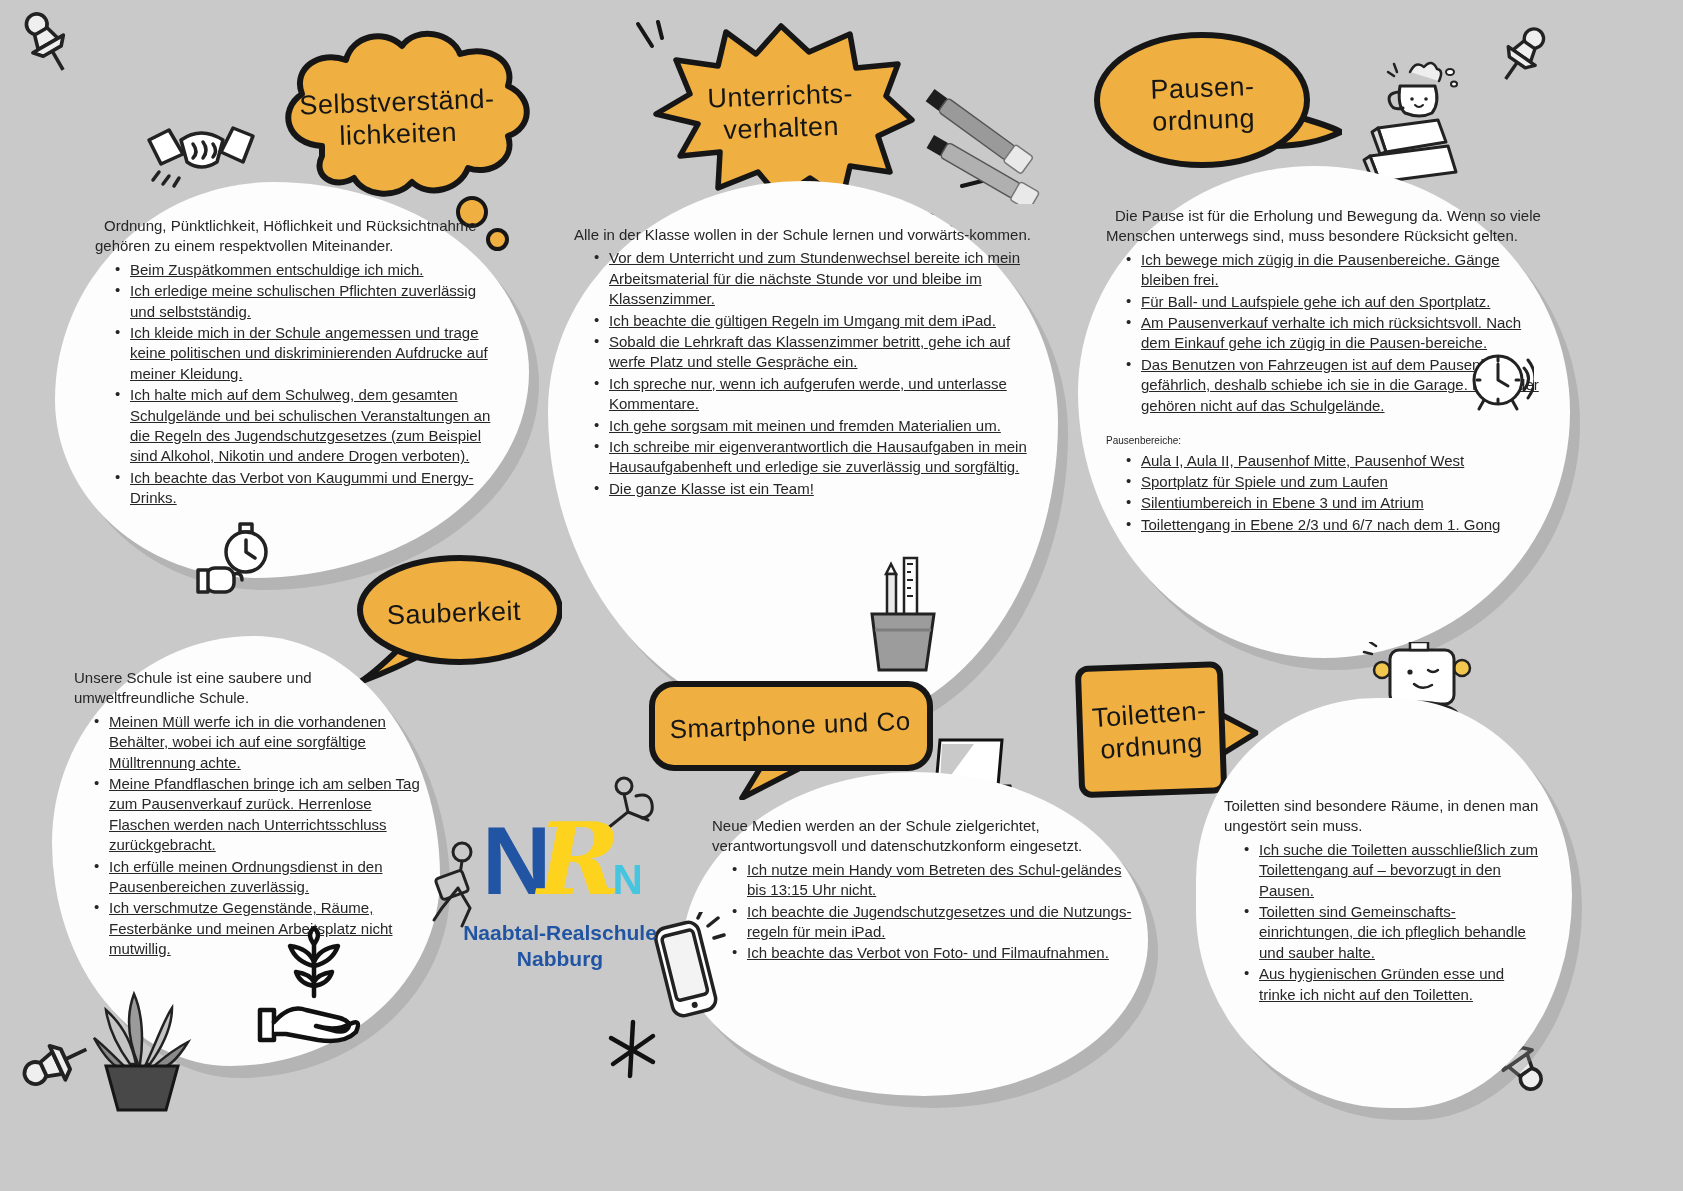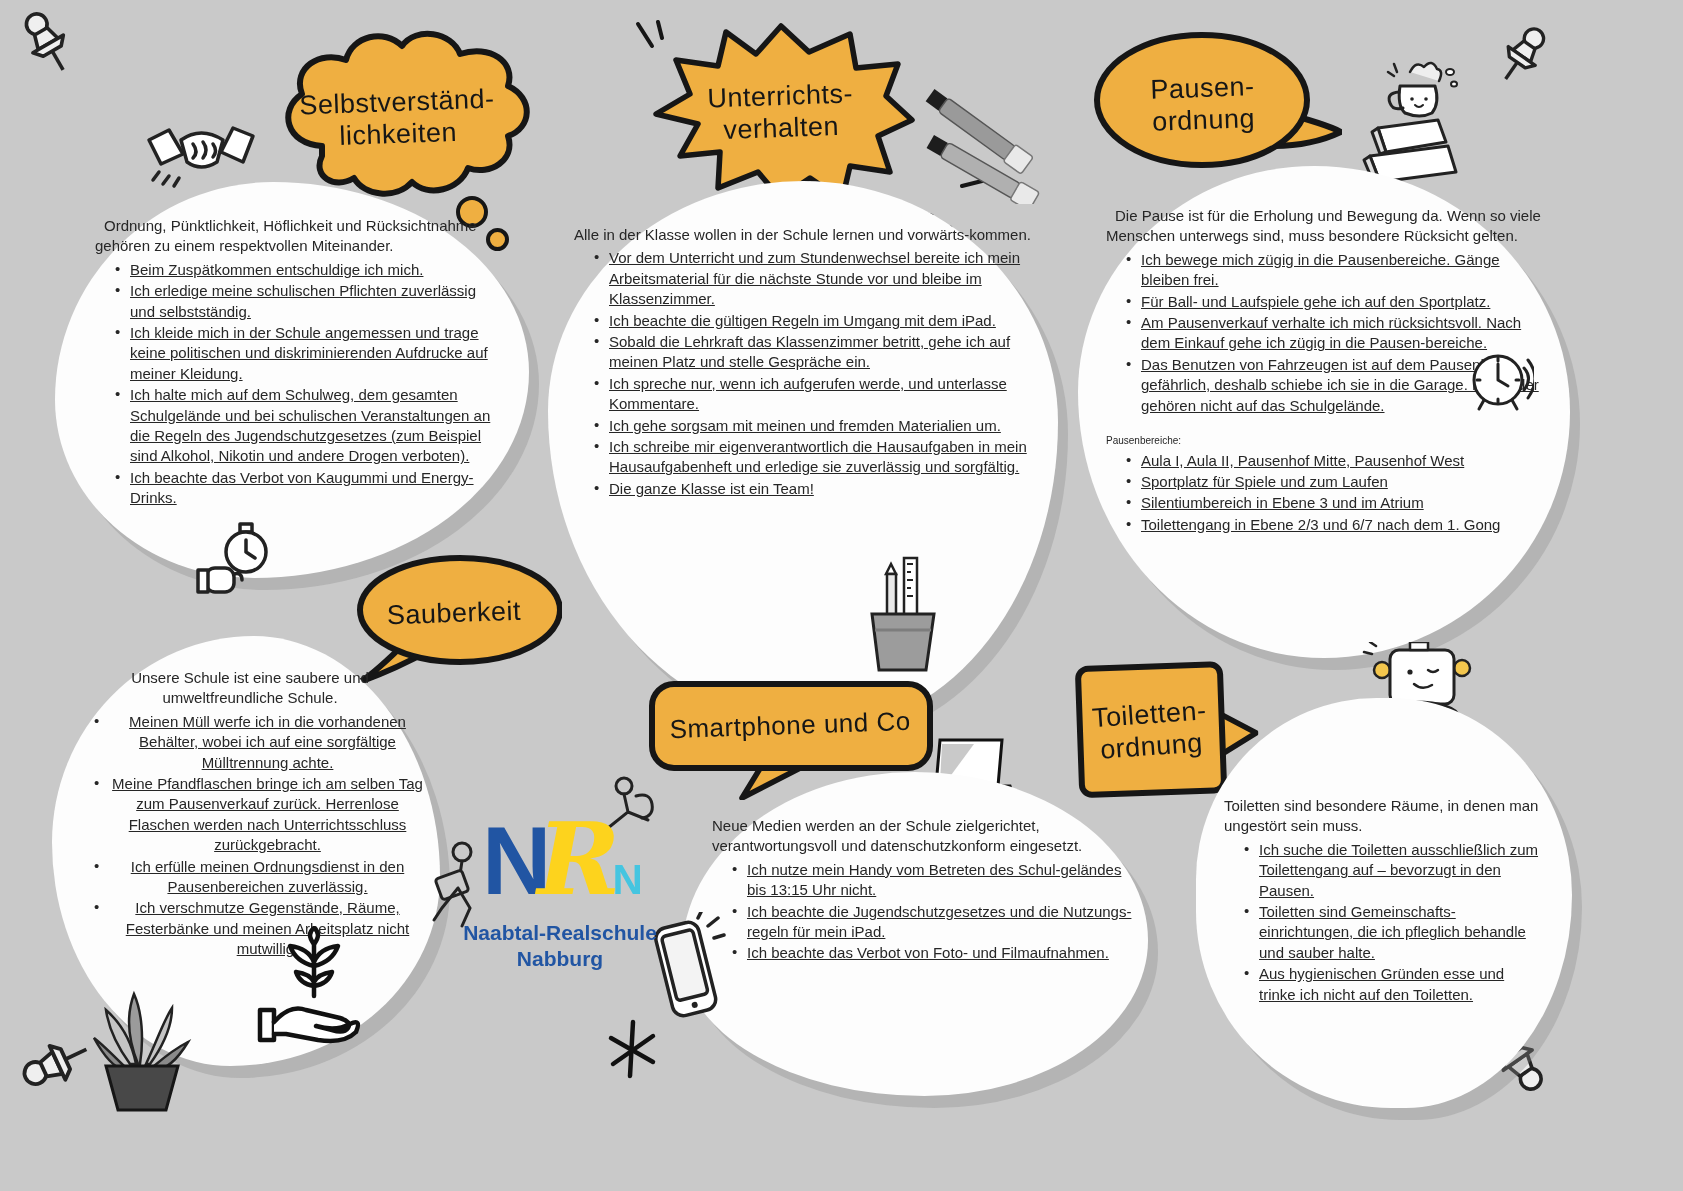--- a/index.html
+++ b/index.html
@@ -8,21 +8,21 @@
   
   .blob{position:absolute;background:#fdfdfd;box-sizing:border-box;
         box-shadow:10px 12px 0 rgba(140,140,140,.35);}
   .blob-selbst{left:55px;top:182px;width:474px;height:396px;
         border-radius:46% 54% 58% 42% / 55% 48% 52% 45%;padding:34px 26px 0 40px;}
   .blob-unterricht{left:548px;top:181px;width:510px;height:548px;
         border-radius:50% 50% 46% 54% / 42% 44% 56% 58%;padding:44px 24px 0 26px;}
   .blob-pausen{left:1078px;top:166px;width:492px;height:492px;
         border-radius:48% 52% 50% 50% / 46% 50% 50% 54%;padding:40px 18px 0 28px;}
   .blob-sauber{left:52px;top:636px;width:388px;height:430px;
-        border-radius:52% 48% 54% 46% / 48% 56% 44% 52%;padding:32px 14px 0 22px;text-align:center;}
+        border-radius:52% 48% 54% 46% / 48% 56% 44% 52%;padding:32px 14px 0 22px;}
   .blob-smartphone{left:682px;top:772px;width:466px;height:324px;
         border-radius:50% 50% 48% 52% / 56% 52% 48% 44%;padding:44px 16px 0 30px;}
   .blob-toiletten{left:1196px;top:698px;width:376px;height:410px;
         border-radius:50% 50% 46% 54% / 46% 50% 54% 50%;padding:98px 28px 0 28px;}
   .intro{margin:0 0 3px 0;font-size:15px;line-height:1.36;}
   .indent{text-indent:9px;}
   ul.rules{margin:0 0 0 20px;padding:0;list-style:none;font-size:15px;line-height:1.36;text-decoration:underline;}
   ul.rules li{position:relative;padding-left:15px;margin-bottom:1px;}
   ul.rules li::before{content:"\2022";position:absolute;left:0;top:-1px;}
   .subheading{margin:18px 0 3px 0;font-size:10px;line-height:1.36;}
@@ -178,21 +178,21 @@
         <rect x="108" y="75" width="22" height="21" rx="3" fill="#e9e9e9" stroke="#777" stroke-width="1.5"></rect>
       </g>
     </svg>
   </div>
 
   <section class="blob blob-unterricht">
     <p class="intro">Alle in der Klasse wollen in der Schule lernen und vorwärts-kommen.</p>
     <ul class="rules">
       <li>Vor dem Unterricht und zum Stundenwechsel bereite ich mein Arbeitsmaterial für die nächste Stunde vor und bleibe im Klassenzimmer.</li>
       <li>Ich beachte die gültigen Regeln im Umgang mit dem iPad.</li>
-      <li>Sobald die Lehrkraft das Klassenzimmer betritt, gehe ich auf meinen Platz und stelle Gespräche ein.</li>
+      <li>Sobald die Lehrkraft das Klassenzimmer betritt, gehe ich auf werfe Platz und stelle Gespräche ein.</li>
       <li>Ich spreche nur, wenn ich aufgerufen werde, und unterlasse Kommentare.</li>
       <li>Ich gehe sorgsam mit meinen und fremden Materialien um.</li>
       <li>Ich schreibe mir eigenverantwortlich die Hausaufgaben in mein Hausaufgabenheft und erledige sie zuverlässig und sorgfältig.</li>
       <li>Die ganze Klasse ist ein Team!</li>
     </ul>
   </section>
 
   <div class="icon" style="left:858px;top:556px;width:88px;height:118px;">
     <svg viewBox="0 0 88 118">
       <rect x="46" y="2" width="13" height="58" fill="#fff" stroke="#222" stroke-width="2.5"></rect>

